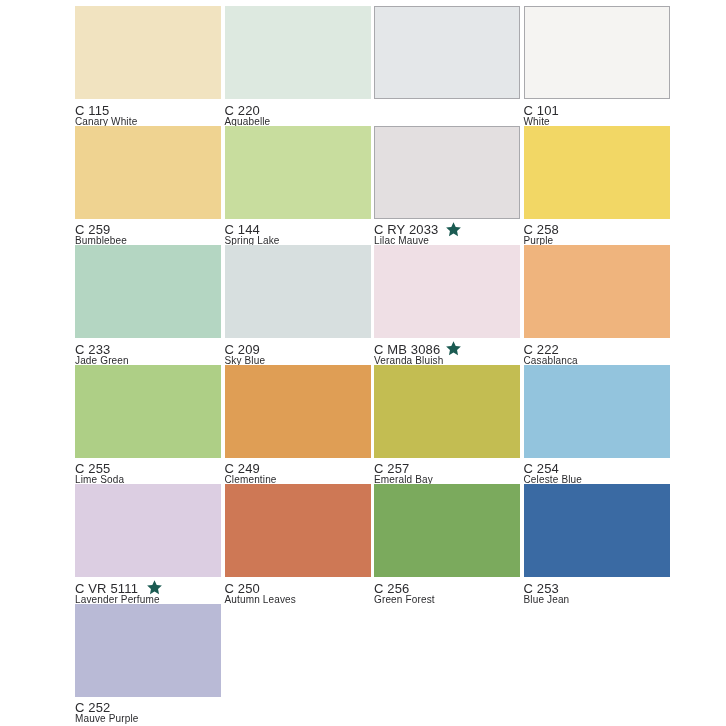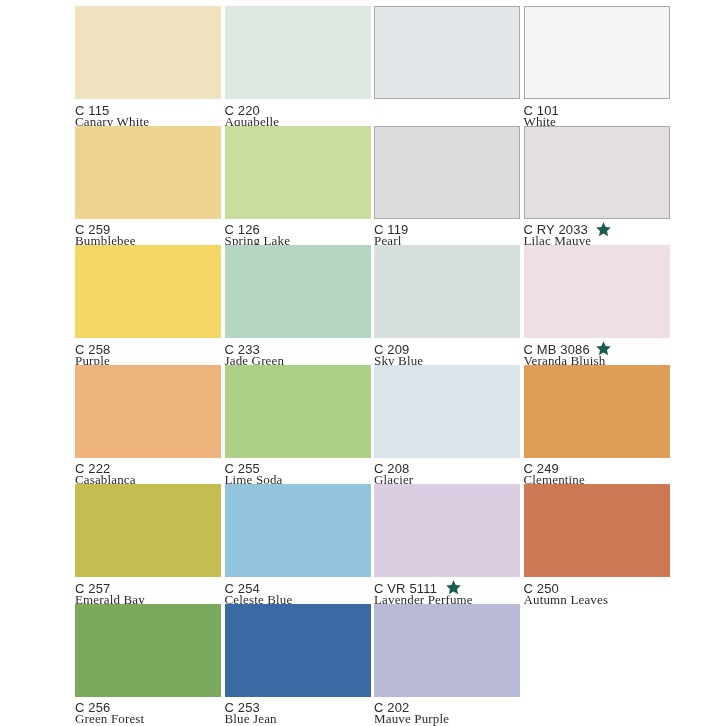--- a/index.html
+++ b/index.html
@@ -66,26 +66,25 @@
     display: block;
     font-size: 13px;
     letter-spacing: 0.15px;
     color: #2b2b2e;
     line-height: 11px;
     white-space: nowrap;
   }
 
   .swatch-name {
     display: block;
-    font-size: 13px;
+    font-size: 10px;
     letter-spacing: 0.15px;
     color: #2b2b2e;
     line-height: 11px;
     white-space: nowrap;
-    font-family: Liberation Serif, serif;
   }
 
   .star-icon {
     position: absolute;
     left: 71px;
     top: 2px;
     width: 17px;
     height: 17px;
     display: block;
     line-height: 0;
@@ -128,29 +127,22 @@
       <div class="swatch-cell">
         <span class="swatch-chip" style="background: rgb(239, 211, 145);"></span>
         <span class="swatch-caption">
           <span class="swatch-code">C 259</span>
           <span class="swatch-name">Bumblebee</span>
         </span>
       </div>
       <div class="swatch-cell">
         <span class="swatch-chip" style="background: rgb(200, 221, 158);"></span>
         <span class="swatch-caption">
-          <span class="swatch-code">C 126</span>
+          <span class="swatch-code">C 144</span>
           <span class="swatch-name">Spring Lake</span>
-        </span>
-      </div>
-      <div class="swatch-cell">
-        <span class="swatch-chip bordered" style="background: rgb(220, 220, 220); border-color: rgb(169, 169, 173);"></span>
-        <span class="swatch-caption">
-          <span class="swatch-code">C 119</span>
-          <span class="swatch-name">Pearl</span>
         </span>
       </div>
       <div class="swatch-cell">
         <span class="swatch-chip bordered" style="background: rgb(227, 223, 224); border-color: rgb(169, 169, 173);"></span>
         <span class="swatch-caption">
           <span class="swatch-code">C RY 2033</span>
           <span class="swatch-name">Lilac Mauve</span>
           <span class="star-icon">
             <svg viewBox="0 0 24 24" aria-hidden="true">
               <path fill="#1b5b52" d="M12 1.6l3.1 6.7 7.3.9-5.4 5 1.4 7.2-6.4-3.6-6.4 3.6 1.4-7.2-5.4-5 7.3-.9z"></path>
@@ -199,27 +191,20 @@
         </span>
       </div>
       <div class="swatch-cell">
         <span class="swatch-chip" style="background: rgb(174, 207, 134);"></span>
         <span class="swatch-caption">
           <span class="swatch-code">C 255</span>
           <span class="swatch-name">Lime Soda</span>
         </span>
       </div>
       <div class="swatch-cell">
-        <span class="swatch-chip" style="background: rgb(219, 228, 233);"></span>
-        <span class="swatch-caption">
-          <span class="swatch-code">C 208</span>
-          <span class="swatch-name">Glacier</span>
-        </span>
-      </div>
-      <div class="swatch-cell">
         <span class="swatch-chip" style="background: rgb(223, 158, 85);"></span>
         <span class="swatch-caption">
           <span class="swatch-code">C 249</span>
           <span class="swatch-name">Clementine</span>
         </span>
       </div>
       <div class="swatch-cell">
         <span class="swatch-chip" style="background: rgb(195, 189, 82);"></span>
         <span class="swatch-caption">
           <span class="swatch-code">C 257</span>
@@ -262,18 +247,18 @@
       <div class="swatch-cell">
         <span class="swatch-chip" style="background: rgb(58, 106, 163);"></span>
         <span class="swatch-caption">
           <span class="swatch-code">C 253</span>
           <span class="swatch-name">Blue Jean</span>
         </span>
       </div>
       <div class="swatch-cell">
         <span class="swatch-chip" style="background: rgb(185, 186, 214);"></span>
         <span class="swatch-caption">
-          <span class="swatch-code">C 202</span>
+          <span class="swatch-code">C 252</span>
           <span class="swatch-name">Mauve Purple</span>
         </span>
       </div>
     </div>
 </div>
 
 </body></html>

